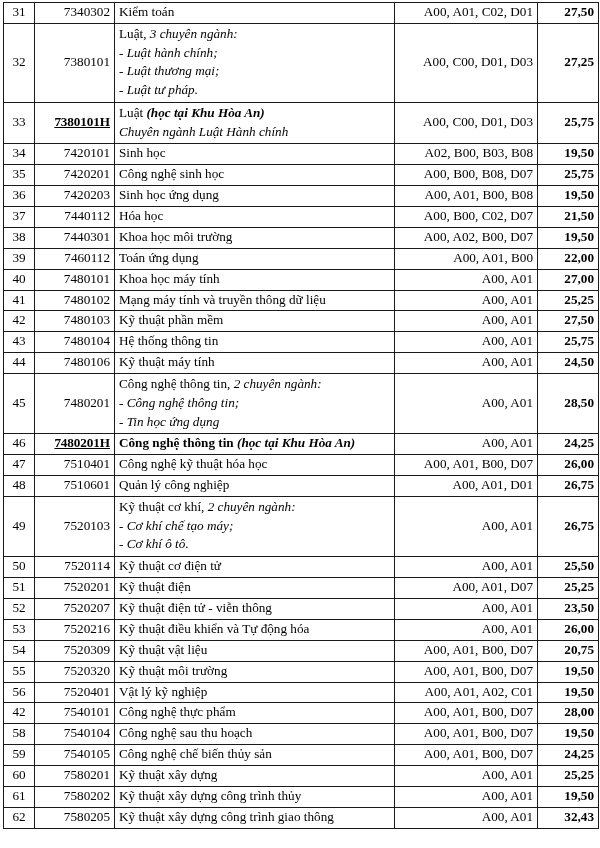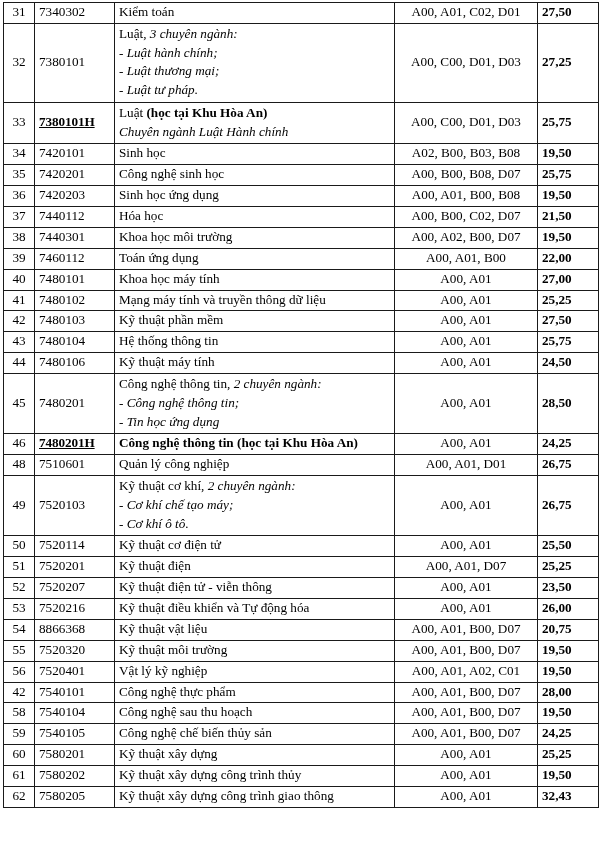--- a/index.html
+++ b/index.html
@@ -39,47 +39,47 @@
     padding: 1px 4px 2px 4px;
     vertical-align: middle;
     box-sizing: border-box;
   }
   td.no {
     text-align: center;
     padding-left: 1px;
     padding-right: 1px;
   }
   td.code {
-    text-align: left;
+    text-align: right;
     padding-left: 1px;
     padding-right: 1px;
     white-space: nowrap;
   }
   td.code.bold { font-weight: bold; letter-spacing: -0.1px; text-decoration: underline; }
   td.name {
     text-align: left;
     padding-left: 6px;
   }
   td.blocks {
-    text-align: center;
+    text-align: right;
     padding-left: 7px;
     white-space: nowrap;
   }
   td.score {
-    text-align: left;
+    text-align: right;
     font-weight: bold;
   }
   .ml { 
     line-height: 1.42;
     margin-left: 26px;
   }
   .ml .ln { display: block; }
   .it { font-style: italic; }
   .bd { font-weight: bold; }
-  .bit { font-weight: bold; }
+  .bit { font-style: italic; font-weight: bold; }
 </style>
 </head>
 <body>
 
 <div id="page">
   <table class="admissions">
     <colgroup>
       <col class="c-no">
       <col class="c-code">
       <col class="c-name">
@@ -205,20 +205,27 @@
           <td class="score">28,50</td>
         </tr>
         <tr>
           <td class="no">46</td>
           <td class="code bold">7480201H</td>
           <td class="name"><span class="ln"><span class="bd">Công nghệ thông tin </span><span class="bit">(học tại Khu Hòa An)</span></span></td>
           <td class="blocks">A00, A01</td>
           <td class="score">24,25</td>
         </tr>
         <tr>
+          <td class="no">47</td>
+          <td class="code">7510401</td>
+          <td class="name"><span class="ln"><span>Công nghệ kỹ thuật hóa học</span></span></td>
+          <td class="blocks">A00, A01, B00, D07</td>
+          <td class="score">26,00</td>
+        </tr>
+        <tr>
           <td class="no">48</td>
           <td class="code">7510601</td>
           <td class="name"><span class="ln"><span>Quản lý công nghiệp</span></span></td>
           <td class="blocks">A00, A01, D01</td>
           <td class="score">26,75</td>
         </tr>
         <tr>
           <td class="no">49</td>
           <td class="code">7520103</td>
           <td class="name ml">
@@ -252,21 +259,21 @@
         </tr>
         <tr>
           <td class="no">53</td>
           <td class="code">7520216</td>
           <td class="name"><span class="ln"><span>Kỹ thuật điều khiển và Tự động hóa</span></span></td>
           <td class="blocks">A00, A01</td>
           <td class="score">26,00</td>
         </tr>
         <tr>
           <td class="no">54</td>
-          <td class="code">8866368</td>
+          <td class="code">7520309</td>
           <td class="name"><span class="ln"><span>Kỹ thuật vật liệu</span></span></td>
           <td class="blocks">A00, A01, B00, D07</td>
           <td class="score">20,75</td>
         </tr>
         <tr>
           <td class="no">55</td>
           <td class="code">7520320</td>
           <td class="name"><span class="ln"><span>Kỹ thuật môi trường</span></span></td>
           <td class="blocks">A00, A01, B00, D07</td>
           <td class="score">19,50</td>

